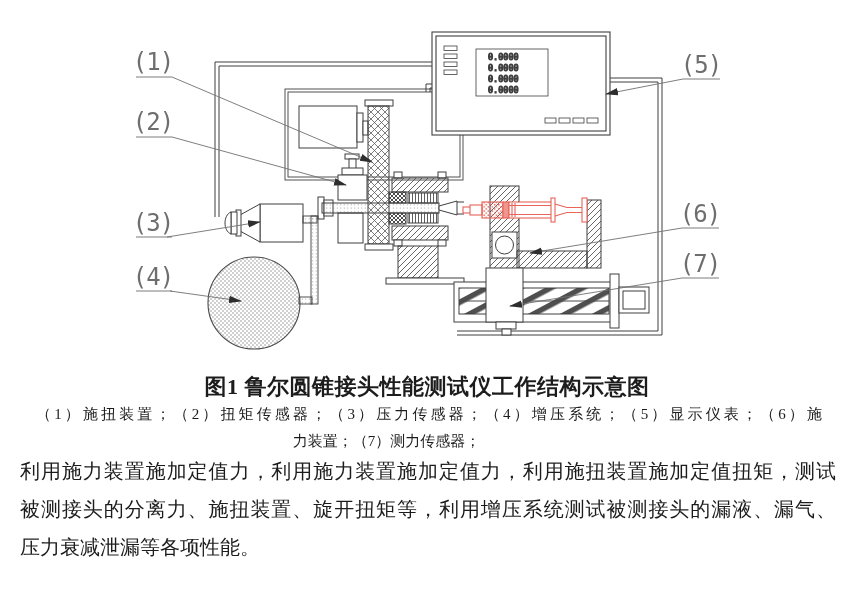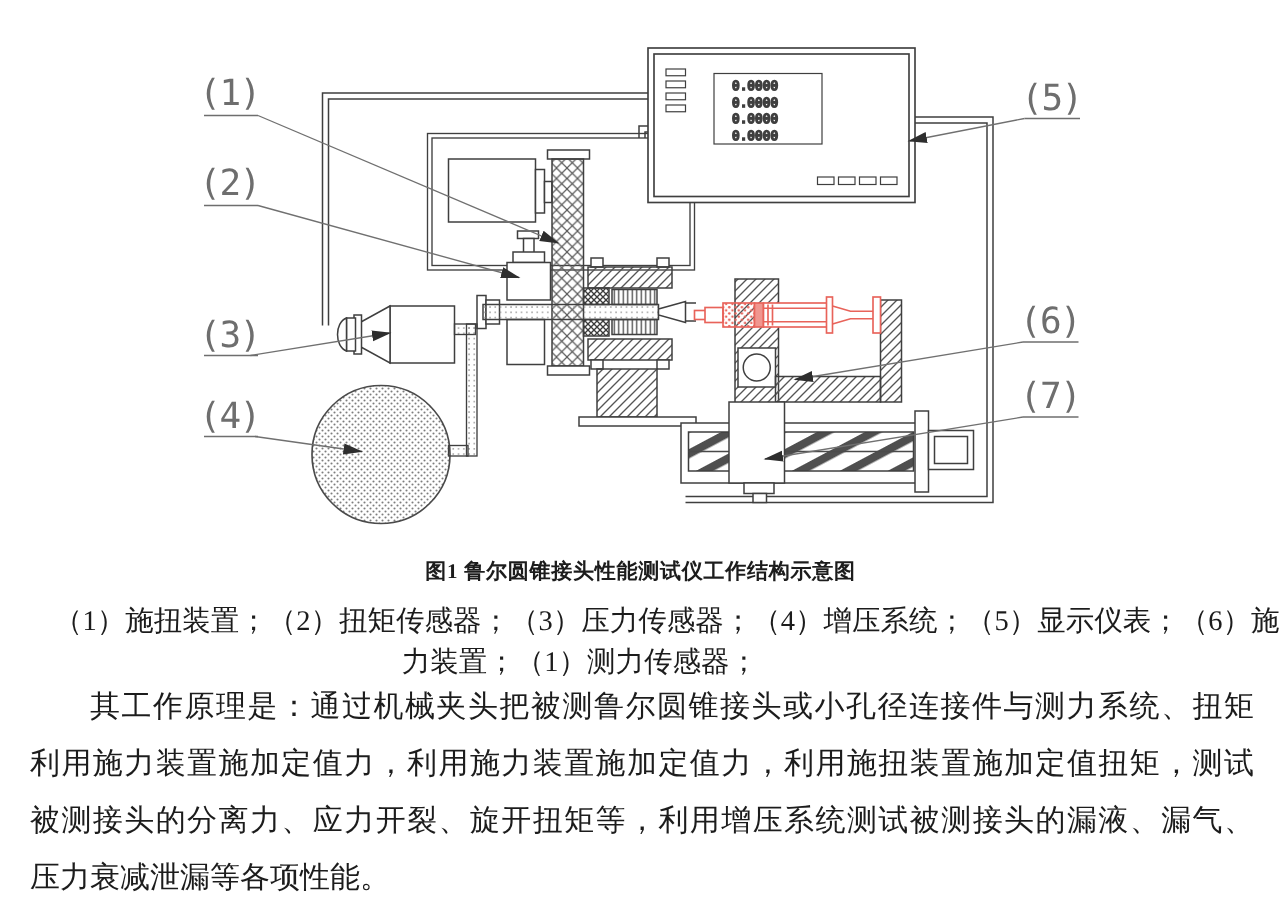--- a/index.html
+++ b/index.html
@@ -1,21 +1,21 @@
 <!DOCTYPE html>
 <html><head>
 <meta charset="utf-8">
 <style>
   html,body{margin:0;padding:0;background:#ffffff;}
   #page{position:relative;width:854px;height:608px;background:#ffffff;overflow:hidden;
         font-family:"Liberation Serif","DejaVu Serif",serif;color:#1c1c1c;}
   #diagram{position:absolute;left:0;top:0;}
   .caption{position:absolute;left:0;top:372px;width:854px;text-align:center;
-           font-size:14px;font-weight:bold;letter-spacing:0.5px;}
-  .legend{position:absolute;left:36px;top:401px;width:786px;font-size:19px;}
+           font-size:22px;font-weight:bold;letter-spacing:0.5px;}
+  .legend{position:absolute;left:36px;top:401px;width:786px;font-size:15px;}
   .legend .l1{height:27px;line-height:27px;text-align:justify;text-align-last:justify;white-space:nowrap;}
   .legend .l2{height:27px;line-height:27px;text-align:center;margin-right:85px;}
   .para{position:absolute;left:20px;top:452px;width:816px;font-size:20px;}
   .para .line{height:38px;line-height:38px;text-align:justify;text-align-last:justify;}
   .para .line.first{text-indent:40px;}
   .para .line.last{text-align:right;text-align-last:left;}
   svg text.callout{font-family:"DejaVu Sans Mono","Liberation Mono",monospace;
                    font-size:24px;fill:#6e6e6e;letter-spacing:-1px;}
   svg text.reading{font-family:"DejaVu Sans Mono","Liberation Mono",monospace;
                    font-size:8.5px;fill:#3a3a3a;}
@@ -216,23 +216,22 @@
     <line x1="682" y1="228" x2="719" y2="228" stroke="#6e6e6e" stroke-width="0.9"></line>
     <text class="callout" x="700" y="272" text-anchor="middle">(7)</text>
     <line x1="682" y1="278" x2="719" y2="278" stroke="#6e6e6e" stroke-width="0.9"></line>
   </g>
 </svg>
 
 <div class="caption">图1 鲁尔圆锥接头性能测试仪工作结构示意图</div>
 
 <div class="legend">
   <div class="l1">（1）施扭装置；（2）扭矩传感器；（3）压力传感器；（4）增压系统；（5）显示仪表；（6）施</div>
-  <div class="l2">力装置；（1）测力传感器；</div>
+  <div class="l2">力装置；（7）测力传感器；</div>
 </div>
 
 <div class="para">
-  <div class="line first">其工作原理是：通过机械夹头把被测鲁尔圆锥接头或小孔径连接件与测力系统、扭矩</div>
   <div class="line">利用施力装置施加定值力，利用施力装置施加定值力，利用施扭装置施加定值扭矩，测试</div>
-  <div class="line">被测接头的分离力、应力开裂、旋开扭矩等，利用增压系统测试被测接头的漏液、漏气、</div>
+  <div class="line">被测接头的分离力、施扭装置、旋开扭矩等，利用增压系统测试被测接头的漏液、漏气、</div>
   <div class="line last">压力衰减泄漏等各项性能。</div>
 </div>
 
 </div>
 
 </body></html>

